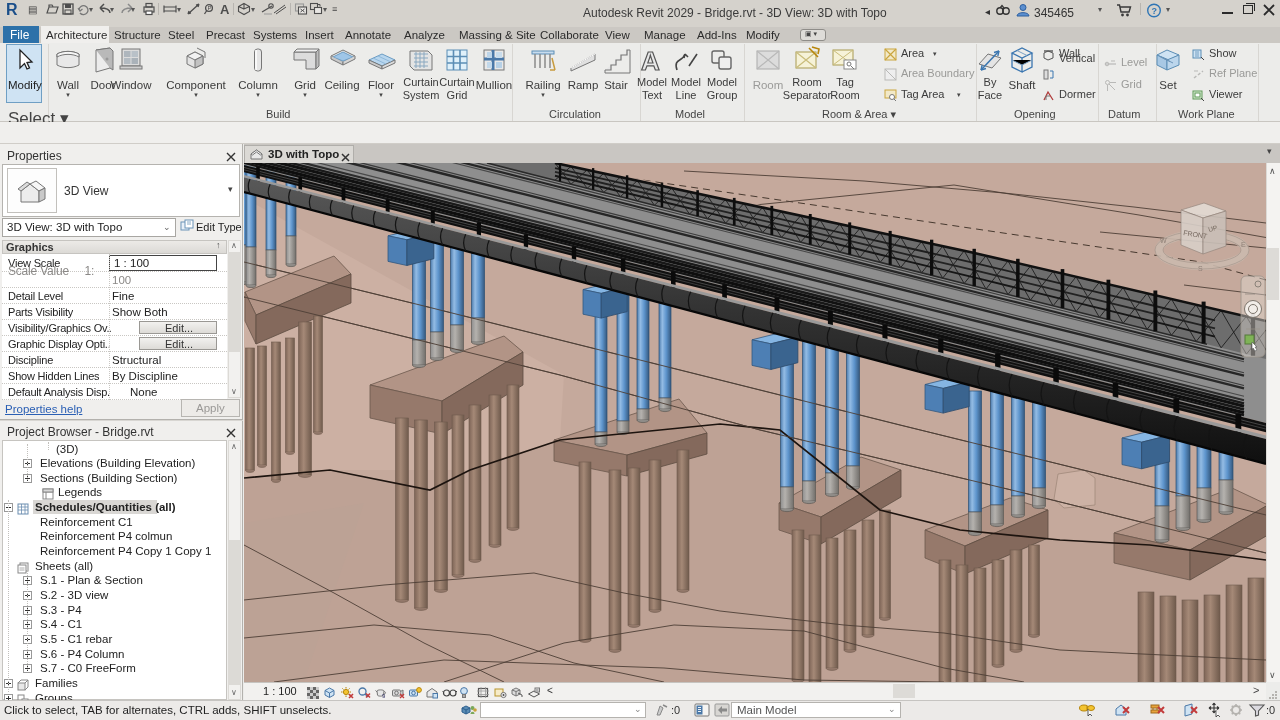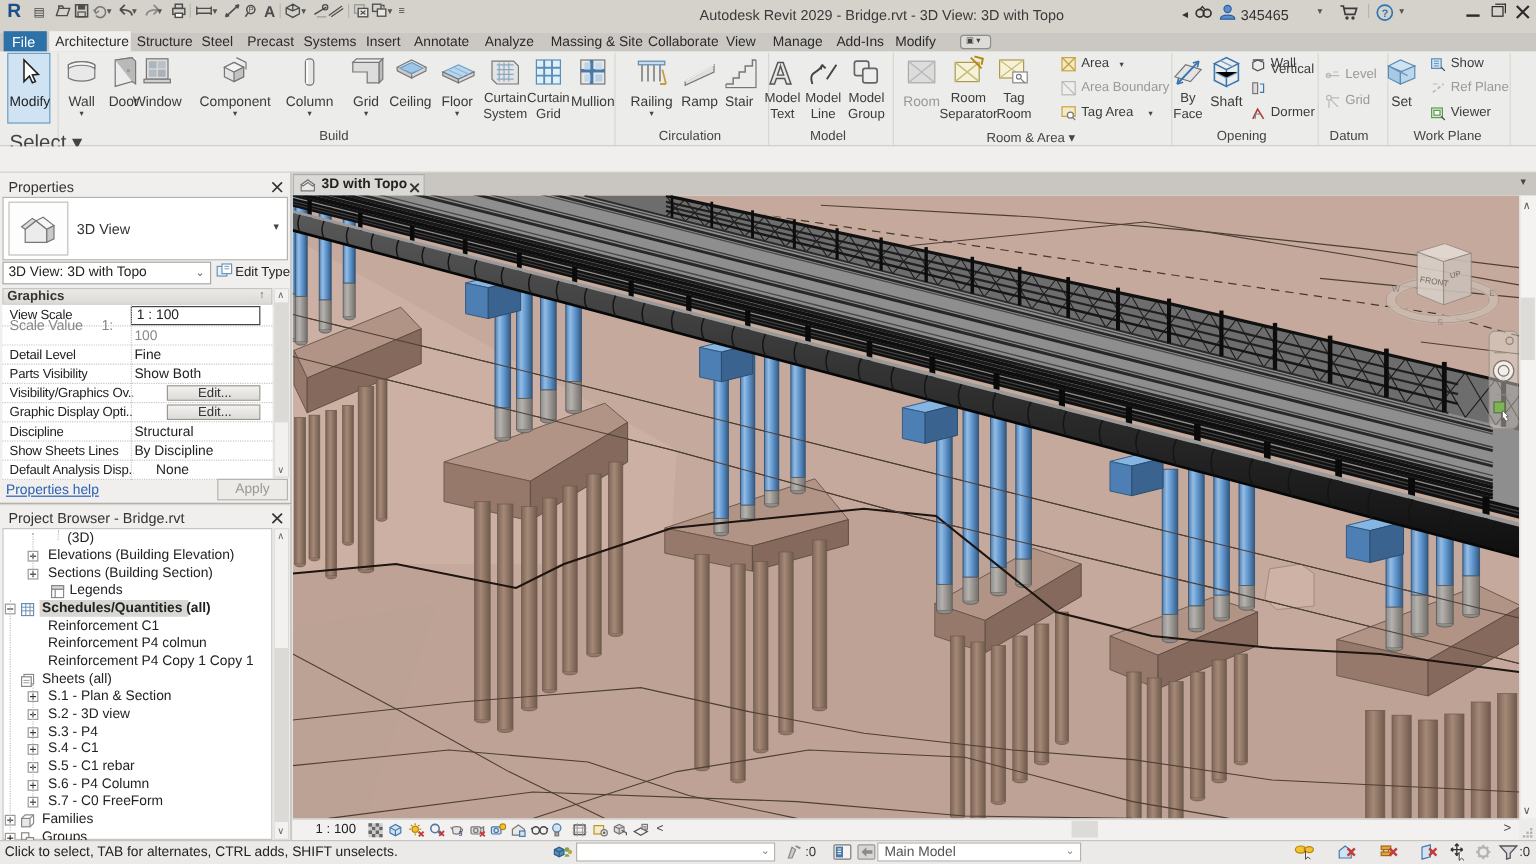--- a/index.html
+++ b/index.html
@@ -410,21 +410,21 @@
 <div class="abs" style="left:139px;top:321px;width:78px;height:13px;background:linear-gradient(#f2f1ef,#dddbd7);border:1px solid #9a9894;"></div>
 <div class="tx" style="left:165px;top:322px;font-size:11px;color:#333;">Edit...</div>
 <div class="abs" style="left:2px;top:336px;width:225px;height:16px;border-bottom:1px dotted #c9c7c3;"></div>
 <div class="tx" style="left:8px;top:338px;font-size:11px;letter-spacing:-0.2px;color:#222;max-width:103px;overflow:hidden;">Graphic Display Opti...</div>
 <div class="abs" style="left:139px;top:337px;width:78px;height:13px;background:linear-gradient(#f2f1ef,#dddbd7);border:1px solid #9a9894;"></div>
 <div class="tx" style="left:165px;top:338px;font-size:11px;color:#333;">Edit...</div>
 <div class="abs" style="left:2px;top:352px;width:225px;height:16px;border-bottom:1px dotted #c9c7c3;"></div>
 <div class="tx" style="left:8px;top:354px;font-size:11px;letter-spacing:-0.2px;color:#222;max-width:103px;overflow:hidden;">Discipline</div>
 <div class="tx" style="left:112px;top:354px;font-size:11.5px;color:#222;">Structural</div>
 <div class="abs" style="left:2px;top:368px;width:225px;height:16px;border-bottom:1px dotted #c9c7c3;"></div>
-<div class="tx" style="left:8px;top:370px;font-size:11px;letter-spacing:-0.2px;color:#222;max-width:103px;overflow:hidden;">Show Sheets Lines</div>
+<div class="tx" style="left:8px;top:370px;font-size:11px;letter-spacing:-0.2px;color:#222;max-width:103px;overflow:hidden;">Show Hidden Lines</div>
 <div class="tx" style="left:112px;top:370px;font-size:11.5px;color:#222;">By Discipline</div>
 <div class="abs" style="left:2px;top:384px;width:225px;height:16px;border-bottom:1px dotted #c9c7c3;"></div>
 <div class="tx" style="left:8px;top:386px;font-size:11px;letter-spacing:-0.2px;color:#222;max-width:103px;overflow:hidden;">Default Analysis Disp...</div>
 <div class="tx" style="left:112px;top:386px;font-size:11.5px;color:#222;margin-left:18px;">None</div>
 <div class="abs" style="left:109px;top:254px;width:1px;height:146px;border-left:1px dotted #c9c7c3;"></div>
 <div class="abs" style="left:228px;top:240px;width:13px;height:158px;background:#f2f1ef;border:1px solid #dcdad6;"></div>
 <div class="tx" style="left:231px;top:241px;font-size:8px;color:#666;">∧</div>
 <div class="tx" style="left:231px;top:387px;font-size:8px;color:#666;">∨</div>
 <div class="abs" style="left:229px;top:252px;width:11px;height:100px;background:#dcdad6;"></div>
 <div class="tx" style="left:5px;top:403px;font-size:11.5px;color:#2a5fb4;text-decoration:underline;">Properties help</div>

